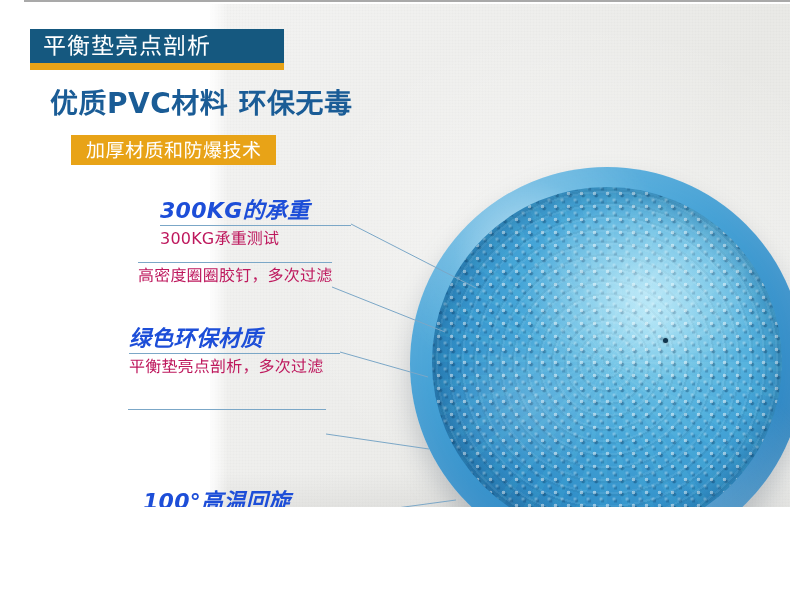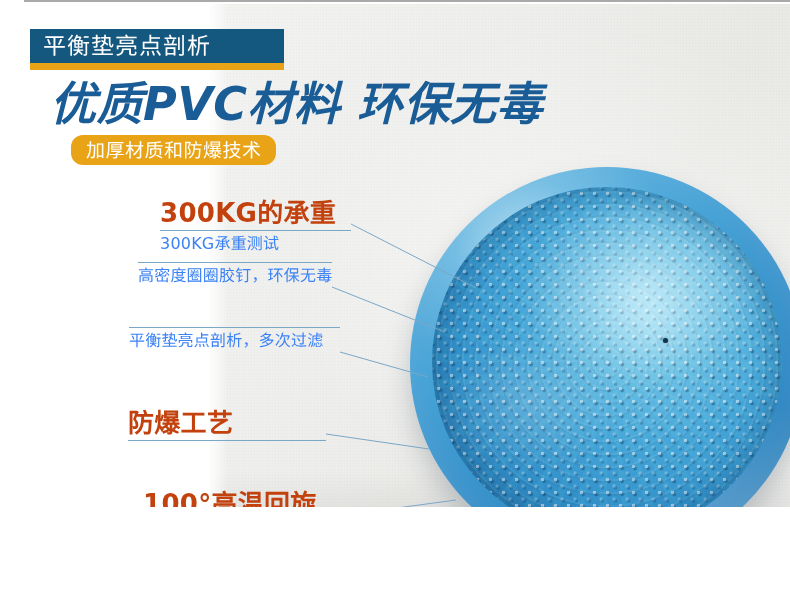--- a/index.html
+++ b/index.html
@@ -78,69 +78,68 @@
   }
 
   
   .headline{
     position:absolute;left:26px;top:79px;
     width:460px;height:46px;
     display:flex;align-items:center;
   }
   .headline-text{
     color:#1a5c96;
-    font-size:46px;
+    font-size:28px;
     font-weight:bold;
     line-height:1;
     white-space:nowrap;
     letter-spacing:.5px;
     font-family:"DejaVu Sans","Liberation Sans",sans-serif;
-    font-style:italic;
   }
 
   
   .subbox{
     position:absolute;left:47px;top:133px;
     height:30px;
     background:#e8a317;
     display:flex;align-items:center;
     padding:0 14px 0 15px;
-    border-radius:12px;
   }
   .subbox-text{
     color:#ffffff;
     font-size:19px;
     letter-spacing:.5px;
     line-height:1;
     white-space:nowrap;
     font-family:"DejaVu Sans","Liberation Sans",sans-serif;
   }
 
   
   .feature{
     position:absolute;
     white-space:nowrap;
   }
   .feature .f-title{
-    color:#c2410c;
+    color:#1d4ed8;
     font-weight:bold;
-    font-size:26px;
+    font-size:22px;
     line-height:1.18;
     letter-spacing:.3px;
     font-family:"DejaVu Sans","Liberation Sans",sans-serif;
     display:block;
+    font-style:italic;
   }
   .feature .f-rule{
     display:block;
     height:1px;
     background:#7ba7c7;
     margin-top:1px;
   }
   .feature .f-desc{
-    color:#3b82f6;
+    color:#be185d;
     font-size:16px;
     line-height:1.35;
     letter-spacing:.2px;
     font-family:"DejaVu Sans","Liberation Sans",sans-serif;
     display:block;
     padding-top:2px;
   }
 
   
   .leaders{
@@ -292,30 +291,30 @@
   </svg>
 
   <div class="feature" style="left:136px;top:196px;">
     <span class="f-title">300KG的承重</span>
     <span class="f-rule" style="width:191px;"></span>
     <span class="f-desc">300KG承重测试</span>
   </div>
 
   <div class="feature" style="left:114px;top:259px;">
     <span class="f-rule" style="width:194px;"></span>
-    <span class="f-desc">高密度圈圈胶钉，环保无毒</span>
+    <span class="f-desc">高密度圈圈胶钉，多次过滤</span>
   </div>
 
   <div class="feature" style="left:105px;top:324px;">
+    <span class="f-title">绿色环保材质</span>
     <span class="f-rule" style="width:211px;"></span>
     <span class="f-desc">平衡垫亮点剖析，多次过滤</span>
   </div>
 
   <div class="feature" style="left:104px;top:406px;">
-    <span class="f-title">防爆工艺</span>
     <span class="f-rule" style="width:198px;"></span>
   </div>
 
   <div class="feature" style="left:119px;top:487px;">
     <span class="f-title">100°高温回旋</span>
     <span class="f-rule" style="width:202px;"></span>
   </div>
 
 </div>
 

